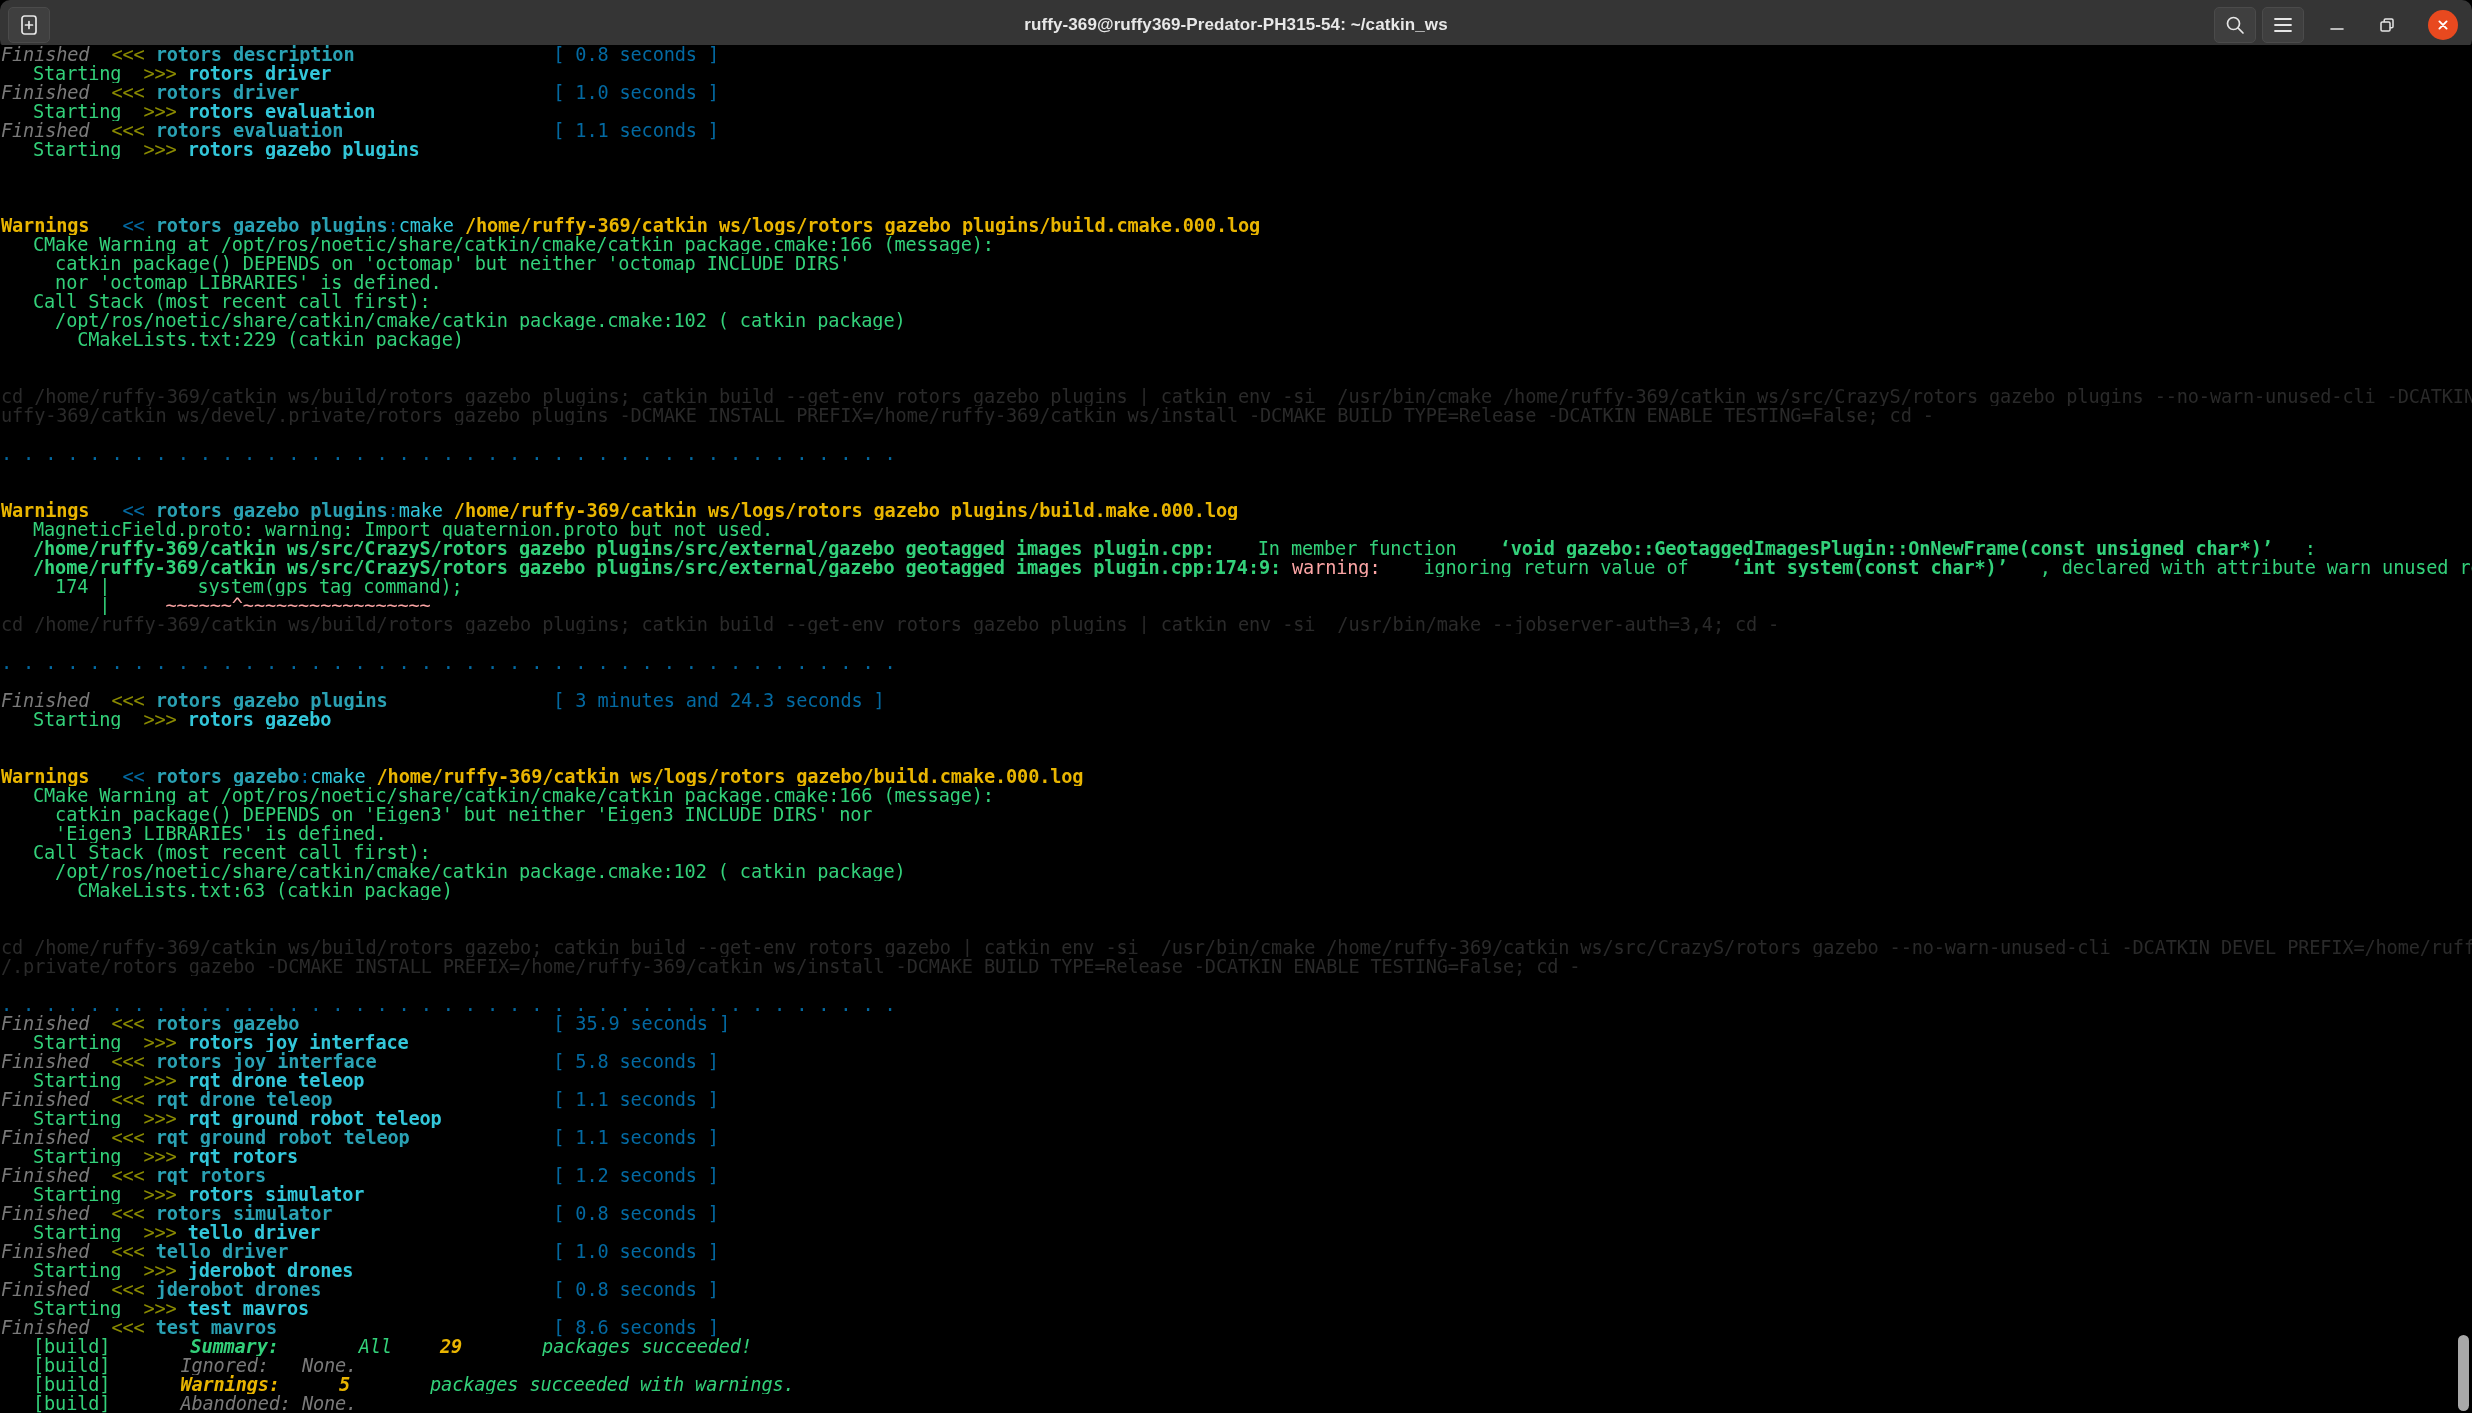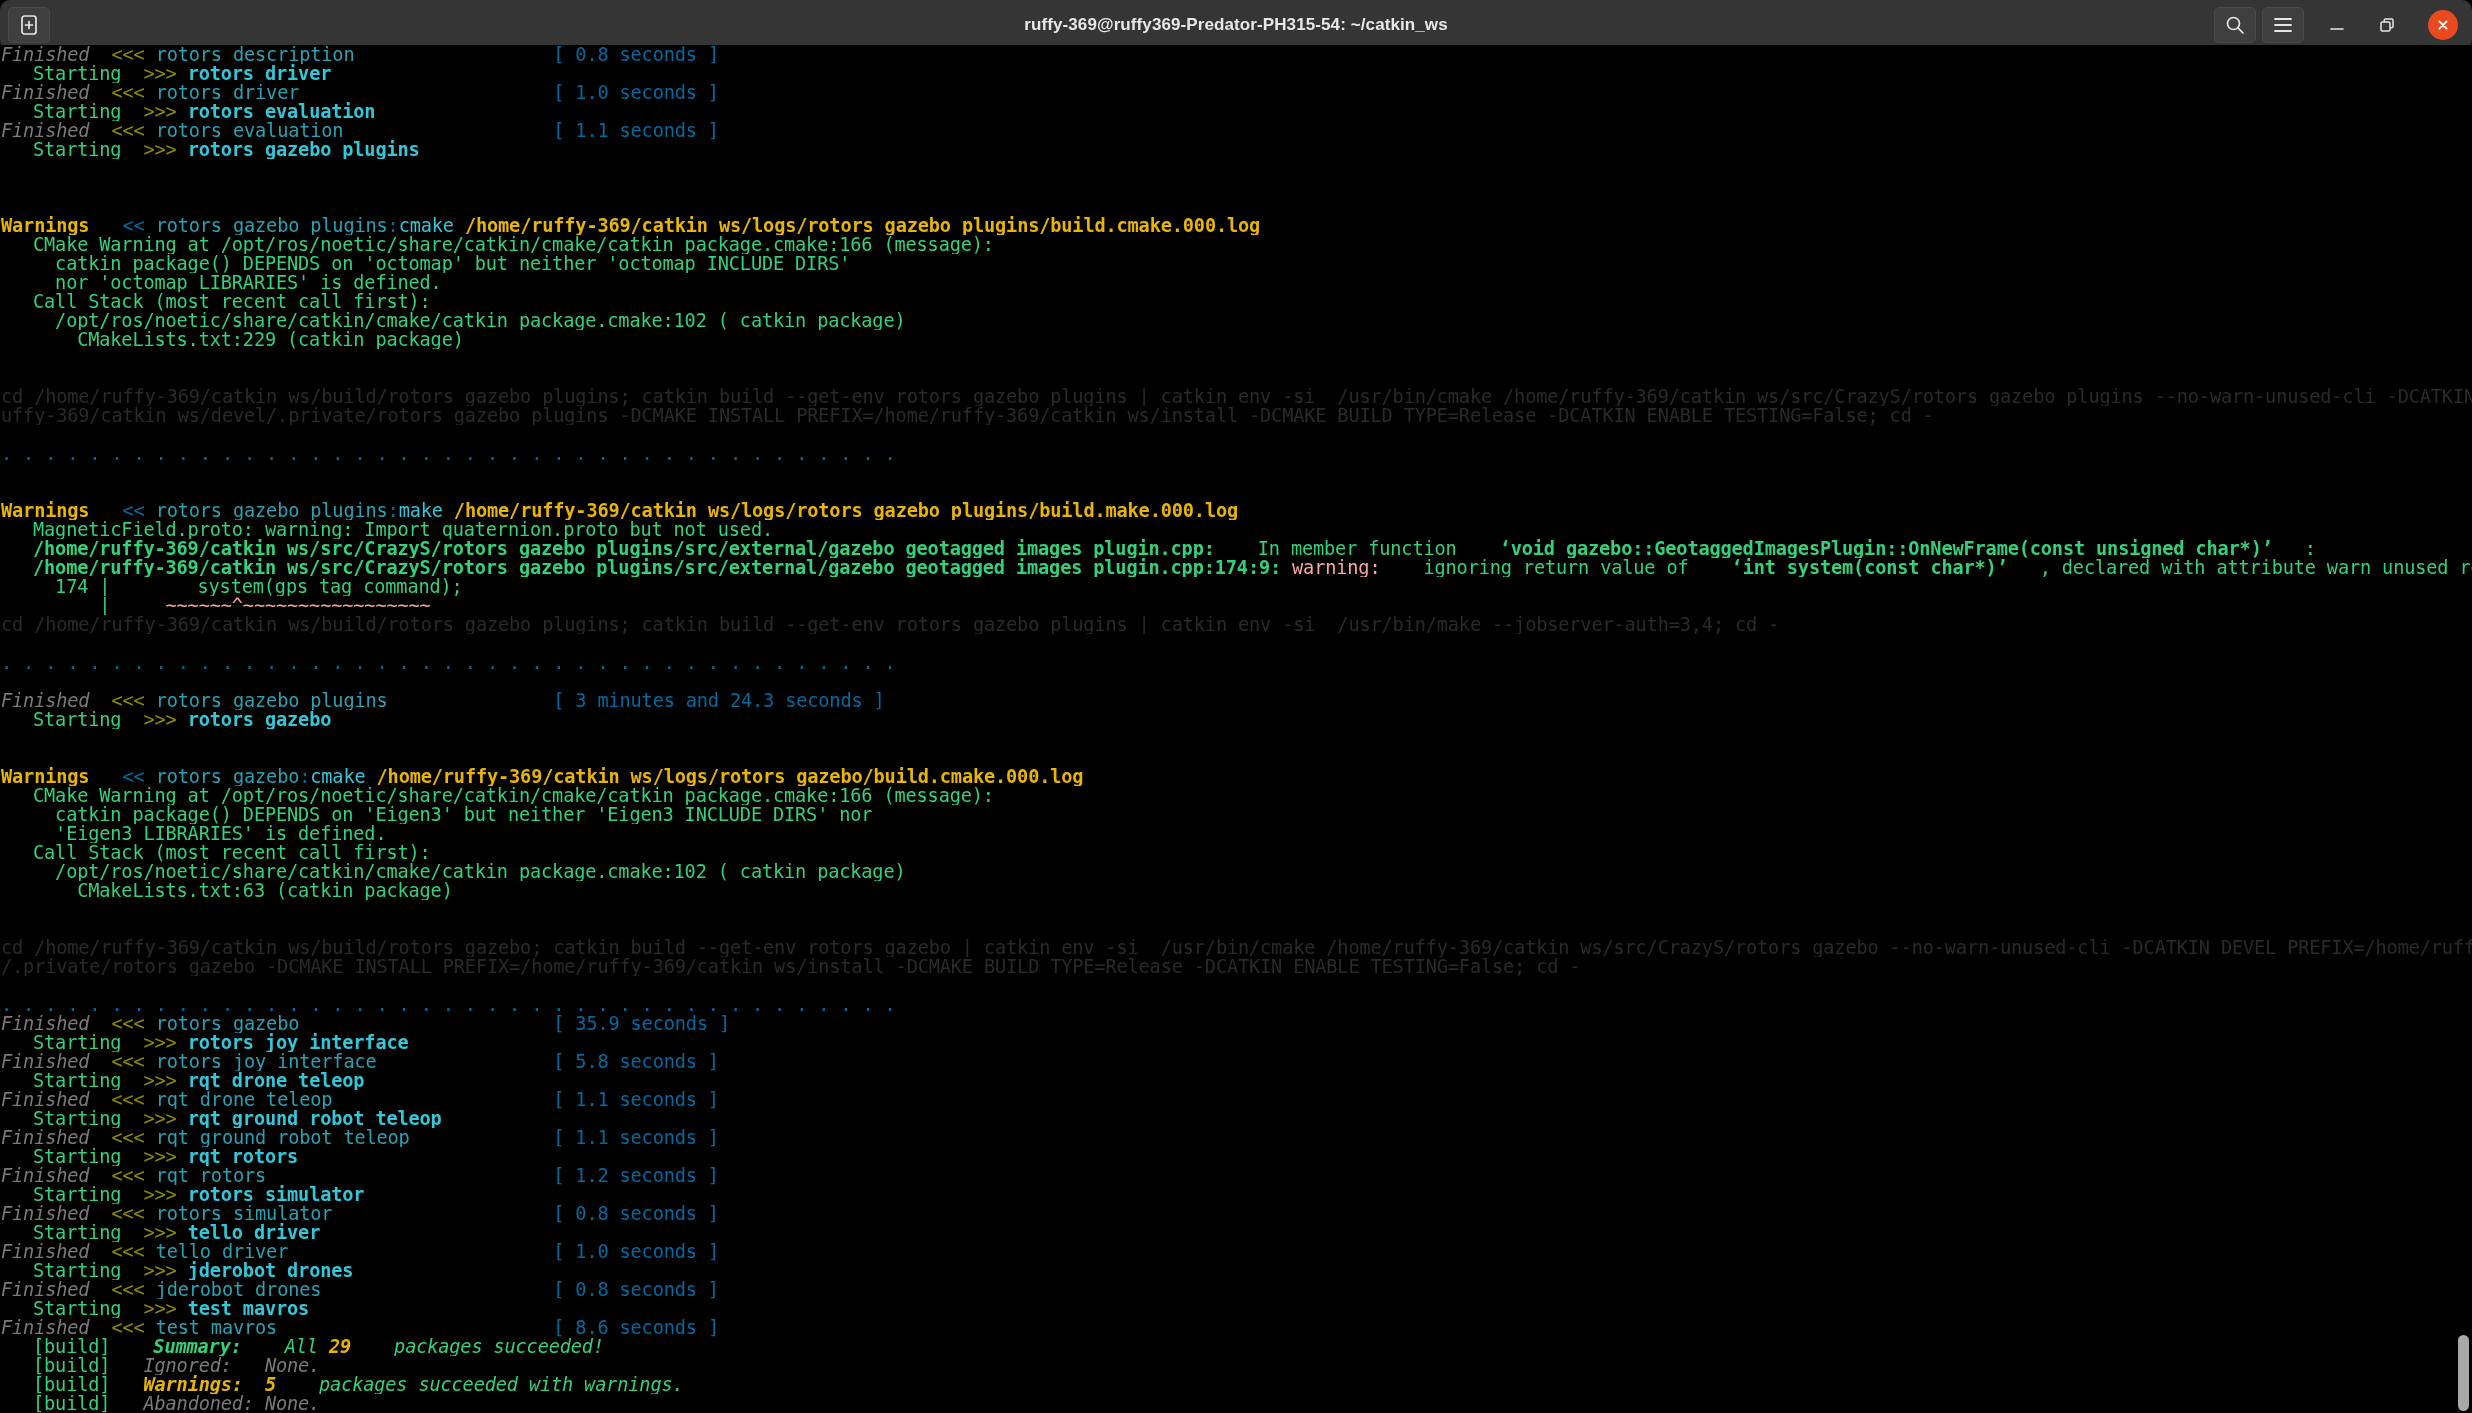--- a/index.html
+++ b/index.html
@@ -85,28 +85,28 @@
   #terminal .ln {
     height: 19px;
     white-space: pre;
     overflow: hidden;
   }
 
   
   .c-gray     { color: #7a7a7a; font-style: italic; }
   .c-dgray    { color: #2a2a2a; }
   .c-bgreen   { color: #33d17a; padding-left: 32px; }
-  .c-cyan     { color: #2aa1b3; }
+  .c-cyan     { color: #2aa1b3; font-weight: bold; }
   .c-bcyan    { color: #33c7da; }
   .c-yellow   { color: #0369a1; }
   .c-byellow  { color: #e9b501; }
   .c-magenta  { color: #fca5a5; }
   .c-olive    { color: #8a8a00; }
   .b          { font-weight: bold; }
-  .i          { font-style: italic; }
+  .i          { font-style: italic; margin-left: 37px; }
 
   
   #scrollbar-track {
     position: absolute;
     right: 0; top: 45px;
     width: 17px;
     height: 1368px;
     background: transparent;
   }
   #scrollbar-thumb {

